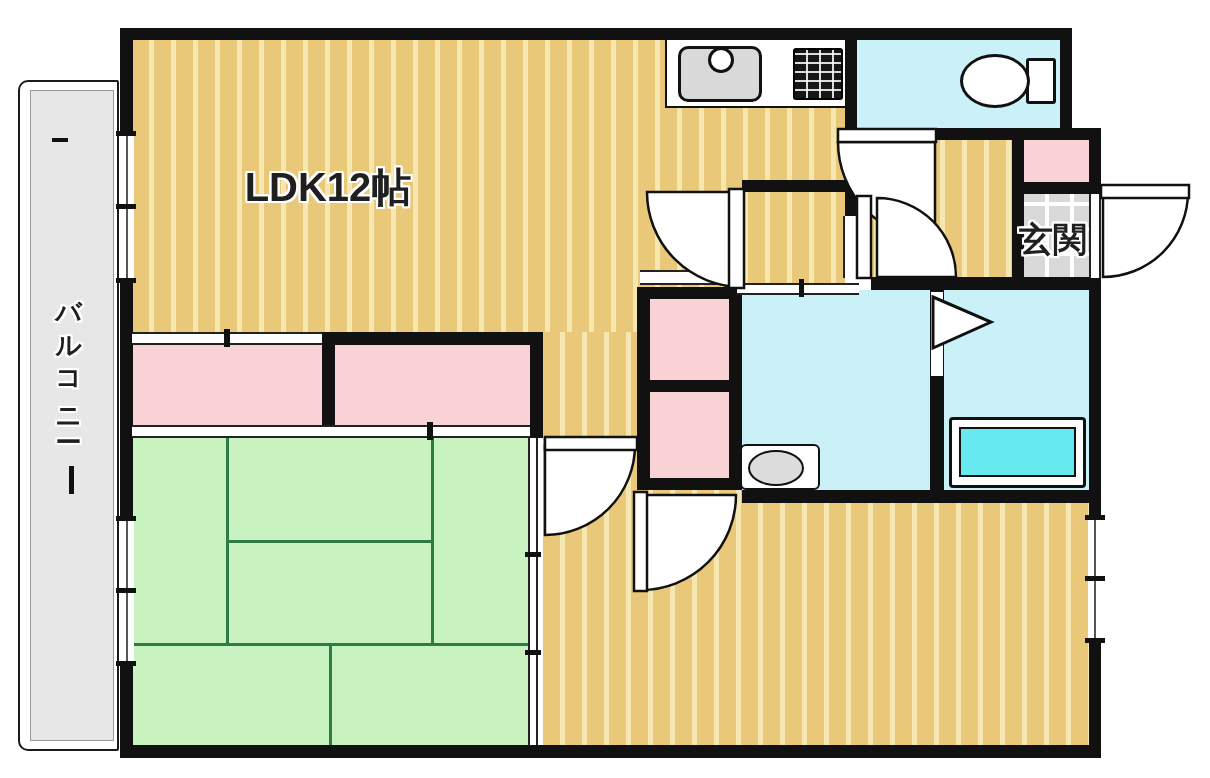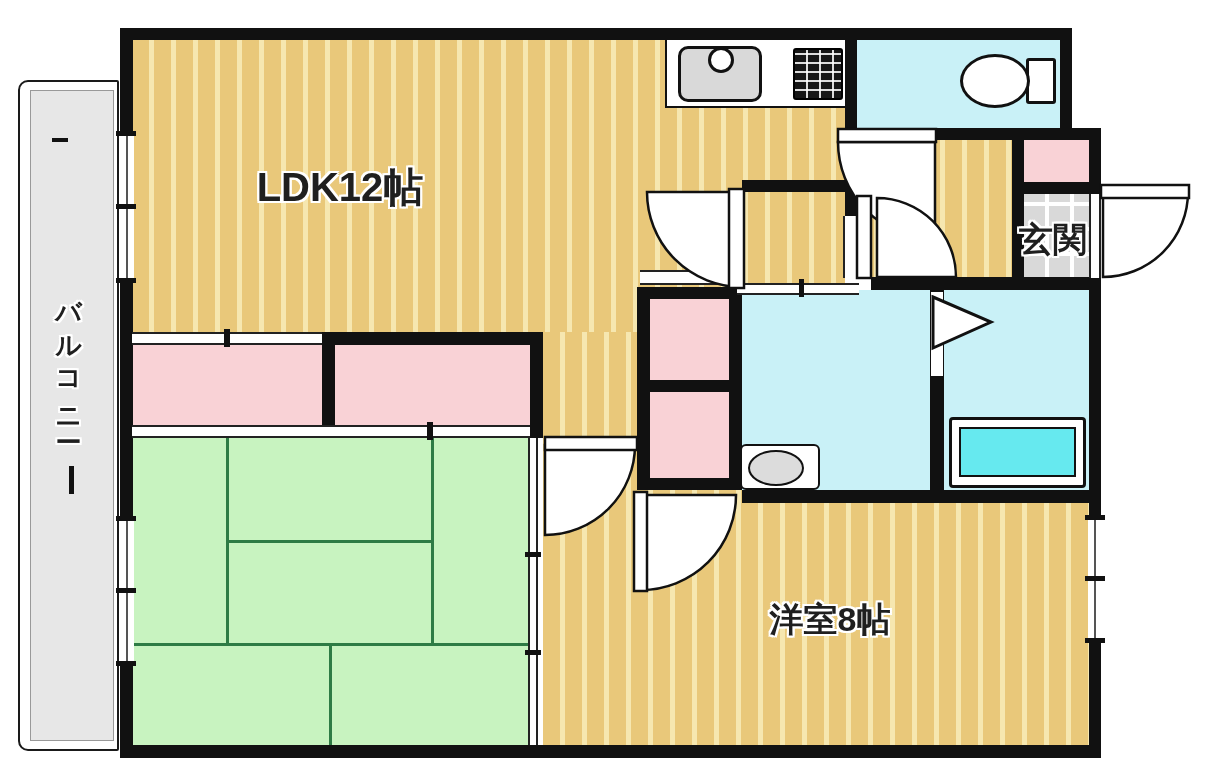--- a/index.html
+++ b/index.html
@@ -153,17 +153,16 @@
 
   <div class="abs fixture" style="left:1026px;top:58px;width:30px;height:46px;background:#fff;border:3px solid #111;border-radius:3px;"></div>
   <div class="abs fixture" style="left:960px;top:54px;width:70px;height:54px;background:#fff;border:3px solid #111;border-radius:50%;"></div>
 
   <div class="abs fixture" style="left:740px;top:444px;width:80px;height:46px;background:#fff;border:2.5px solid #111;border-radius:6px;"></div>
   <div class="abs fixture" style="left:748px;top:450px;width:56px;height:36px;background:#dcdcdc;border:2.5px solid #111;border-radius:50%;"></div>
 
   <div class="abs fixture" style="left:949px;top:417px;width:137px;height:71px;background:#fff;border:3px solid #111;border-radius:4px;"></div>
   <div class="abs fixture" style="left:959px;top:427px;width:117px;height:50px;background:var(--tub,#66e9ef);border:2px solid #111;"></div>
 
-  <div class="label" style="left:330px;top:187px;font-size:40px;padding-left:20px;">LDK12帖</div>
-  <div class="label" style="left:830px;top:620px;font-size:34px;">洋室8帖</div>
+  <div class="label" style="left:318px;top:187px;font-size:40px;padding-left:20px;">LDK12帖</div>
   <div class="label" style="left:1053px;top:240px;font-size:34px;">玄関</div>
 
 </div>
 
 </body></html>

